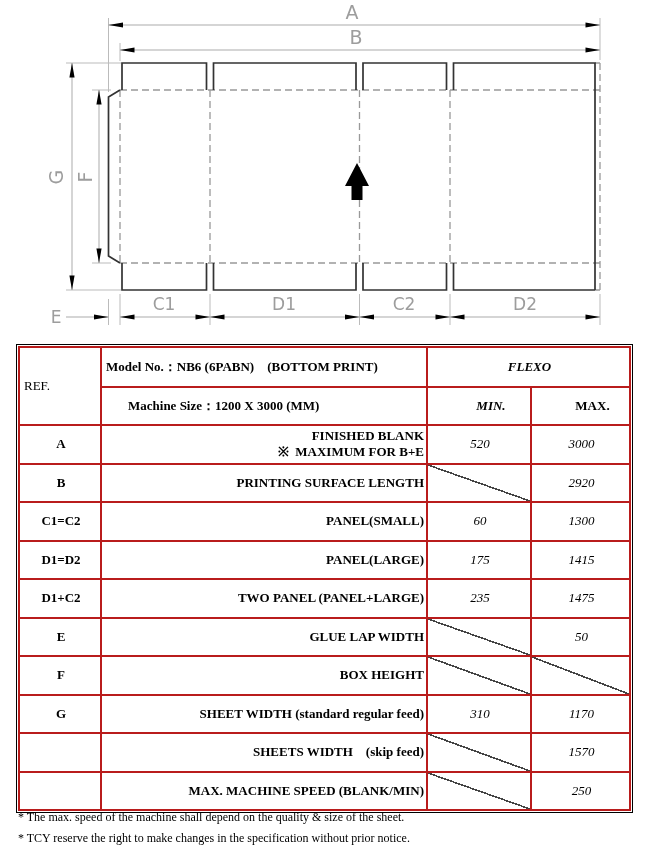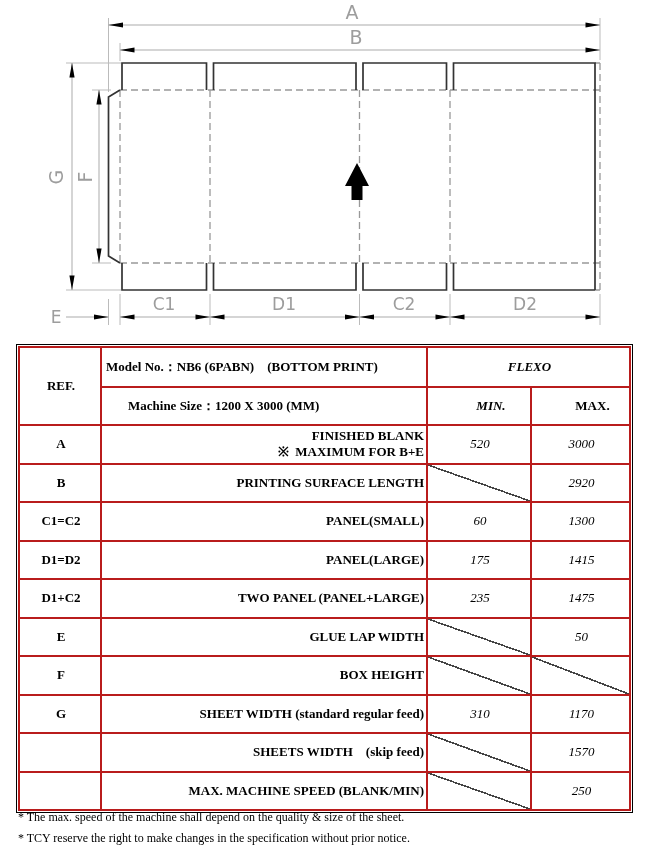--- a/index.html
+++ b/index.html
@@ -28,21 +28,21 @@
     padding:0 2px 0 4px;
   }
   col.c-ref{width:82px;}
   col.c-desc{width:326px;}
   col.c-min{width:104px;}
   col.c-max{width:99px;}
   tr.hdr1 td{height:38px;}
   tr.hdr2 td{height:36px;padding-left:26px;}
   tr.datarow td{height:36.5px;}
   td.ref-cell{text-align:center;font-weight:bold;padding:0;}
-  td.ref-head{text-align:center;font-weight:bold;padding:0;font-size:13.5px;}
+  td.ref-head{text-align:left;font-weight:normal;padding:0;font-size:13.5px;}
   td.desc-cell{text-align:right;white-space:pre-wrap;font-weight:bold;}
   td.model-cell{font-weight:bold;font-size:13.5px;white-space:pre-wrap;}
   td.flexo-cell{text-align:center;font-weight:bold;font-style:italic;font-size:14px;padding:0;}
   td.min-head{text-align:center;font-weight:bold;font-style:italic;font-size:13.5px;padding:0;}
   td.max-head{text-align:center;font-weight:bold;font-size:13.5px;padding:0;}
   td.val-cell{text-align:center;padding:0;font-style:italic;}
   td.slash{
     background:linear-gradient(to top right,
       transparent calc(50% - 0.8px),
       #444 calc(50% - 0.8px),

